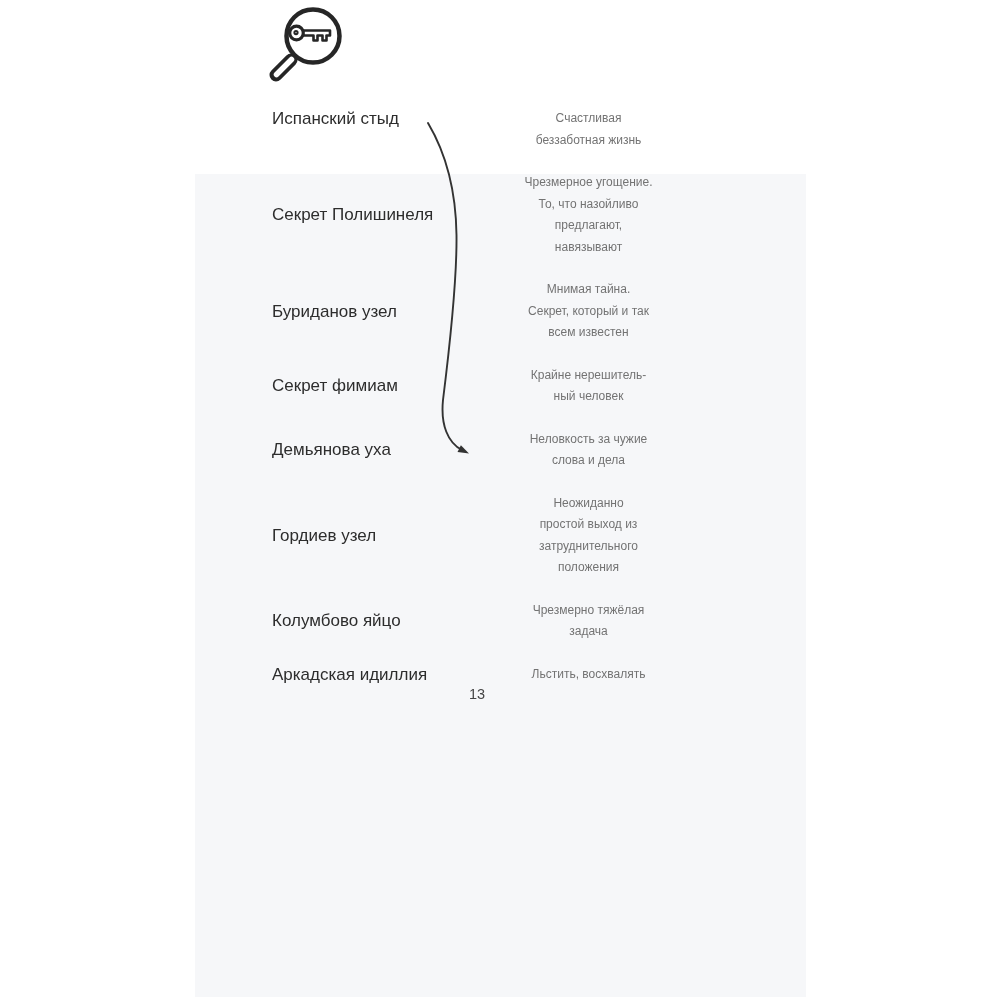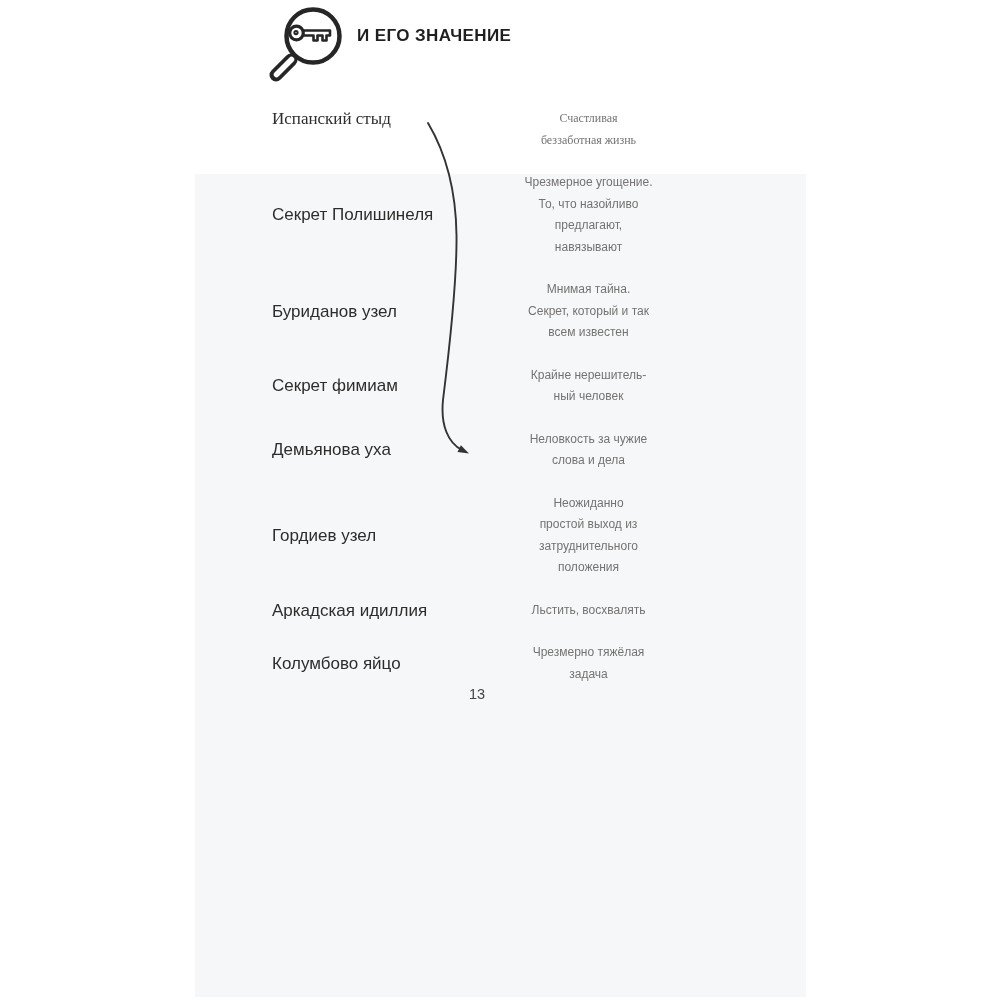--- a/index.html
+++ b/index.html
@@ -5,21 +5,21 @@
   html,body{margin:0;padding:0;background:#ffffff;}
   body{font-family:"Liberation Sans","DejaVu Sans",sans-serif;color:#2d2d2d;}
   .stage{position:relative;width:1000px;height:1000px;background:#ffffff;overflow:hidden;}
   .panel{position:absolute;left:195px;top:174px;width:611px;height:823px;background:#f6f7f9;}
   .header{position:absolute;left:266px;top:4px;display:flex;align-items:flex-start;gap:11px;}
   .icon-wrap{width:80px;height:80px;flex:0 0 auto;}
   .title-block{margin-top:20px;}
   .title-line{font-size:17px;font-weight:bold;letter-spacing:.4px;line-height:23px;color:#1f1f1f;}
   .pairs{position:absolute;left:272px;top:108px;width:430px;}
   .row{display:flex;align-items:center;margin-bottom:21px;}
-  .row.align-top{align-items:flex-start;font-family:Liberation Serif, serif;}
+  .row.align-top{align-items:flex-start;}
   .term{flex:0 0 203px;font-size:17px;line-height:21.5px;color:#2d2d2d;}
   .def{flex:1 1 auto;font-size:12px;line-height:21.5px;color:#737373;white-space:pre-line;text-align:center;}
   .arrow-svg{position:absolute;left:390px;top:106px;width:110px;height:360px;overflow:visible;}
   .pageno{position:absolute;left:272px;top:686px;width:410px;text-align:center;font-size:14.5px;color:#454545;}
 </style>
 </head>
 <body>
 
 <div class="stage">
 
@@ -34,21 +34,20 @@
 
         <circle cx="47" cy="32" r="26.5" fill="#ffffff" stroke="#262626" stroke-width="4.5"></circle>
 
         <circle cx="30.5" cy="29" r="6.8" fill="none" stroke="#262626" stroke-width="3.2"></circle>
         <circle cx="30" cy="28.6" r="1.6" fill="none" stroke="#262626" stroke-width="2"></circle>
 
         <path d="M37.5 26.5 H64 V31.5 H60.5 V36.5 H56.5 V31.5 H51.5 V36.5 H47.5 V31.5 H37.5 Z" fill="#ffffff" stroke="#262626" stroke-width="2.6" stroke-linejoin="round"></path>
       </svg>
     </div>
     <div class="title-block">
-      <div class="title-line">И ЕГО ЗНАЧЕНИЕ</div>
     </div>
   </div>
 
   <div class="pairs">
     <div class="row align-top">
       <div class="term">Испанский стыд</div>
       <div class="def">Счастливая
 беззаботная жизнь</div>
     </div>
     <div class="row">
@@ -75,27 +74,27 @@
 слова и дела</div>
     </div>
     <div class="row">
       <div class="term">Гордиев узел</div>
       <div class="def">Неожиданно
 простой выход из
 затруднительного
 положения</div>
     </div>
     <div class="row">
-      <div class="term">Аркадская идиллия</div>
-      <div class="def">Льстить, восхвалять</div>
-    </div>
-    <div class="row">
       <div class="term">Колумбово яйцо</div>
       <div class="def">Чрезмерно тяжёлая
 задача</div>
+    </div>
+    <div class="row">
+      <div class="term">Аркадская идиллия</div>
+      <div class="def">Льстить, восхвалять</div>
     </div>
   </div>
 
   <svg class="arrow-svg" viewBox="0 0 110 360">
     <path d="M38 17 C57 49, 66 89, 66.5 129 C67 174, 58 254, 53 294 C50.5 319, 58 337, 72 344" fill="none" stroke="#333333" stroke-width="1.9" stroke-linecap="round"></path>
     <polygon points="79,347.5 67.5,346 70.9,339.2" fill="#333333"></polygon>
   </svg>
 
   <div class="pageno">13</div>
 

